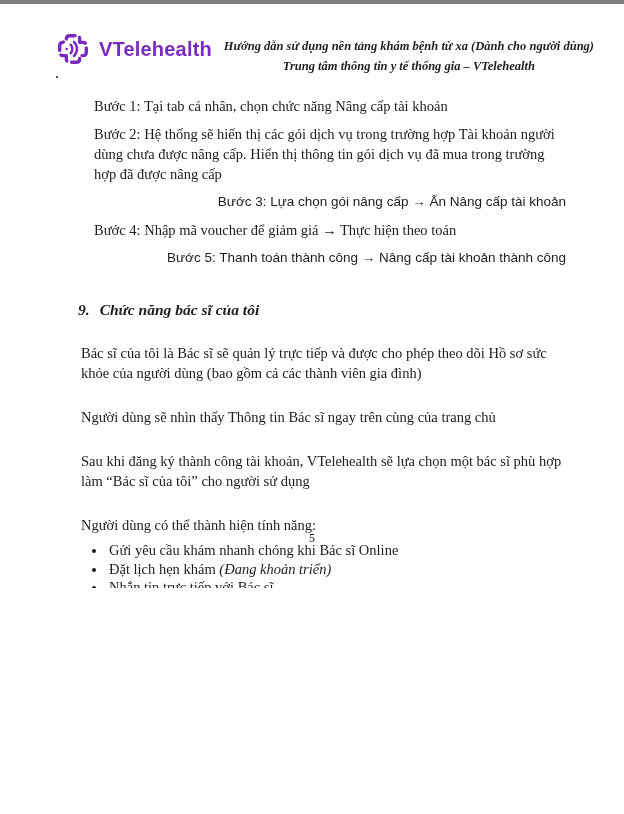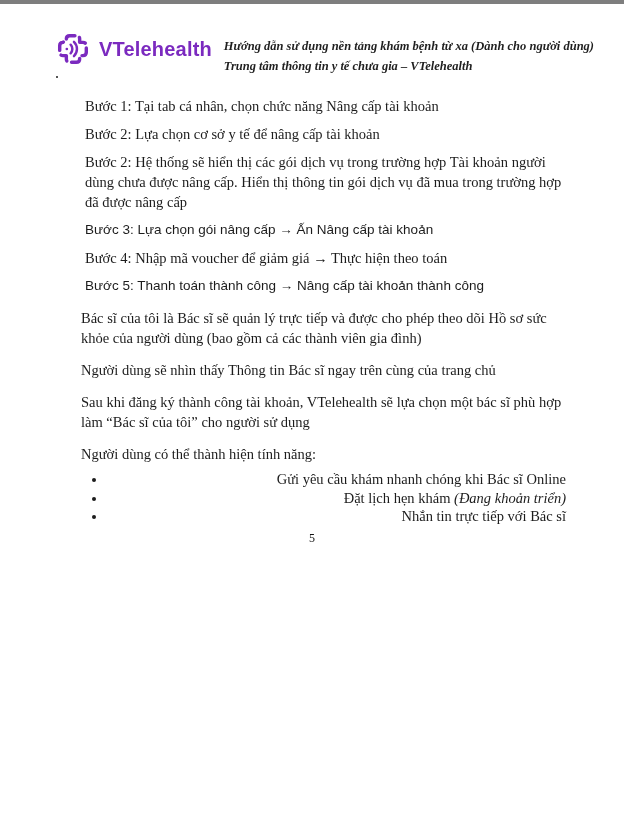--- a/index.html
+++ b/index.html
@@ -33,57 +33,57 @@
     letter-spacing: 0.2px;
     color: #7b2abf;
   }
   .stray-mark {
     position: absolute;
     left: 56px; top: 76px;
     width: 2px; height: 2px;
     background: #555;
   }
   .header-right {
-    text-align: left;
+    text-align: center;
     font-style: italic;
     font-weight: bold;
     font-size: 12.5px;
     line-height: 1.6;
     color: #1f1f1f;
     margin-top: 6px;
   }
   .content { padding: 20px 58px 0 81px; }
   .step {
     font-size: 14.5px;
     line-height: 20px;
-    margin: 0 0 8px 4px;
+    margin: 0 0 8px 13px;
   }
   .sans {
     font-family: "Liberation Sans", sans-serif;
     font-size: 13.5px;
+    text-align: right;
   }
   .section-heading {
     margin: 33px 0 0 -3px;
     font-size: 15.5px;
     font-weight: bold;
     font-style: italic;
   }
   .section-heading .sec-num { margin-right: 10px; }
   .para {
     font-size: 14.5px;
     line-height: 20px;
-    margin: 12px 0 10px 0;
+    margin: 24px 0 10px 0;
   }
   .para.tight { margin-bottom: 6px; }
   .bullets {
     margin: 2px 0 0 0;
     padding-left: 26px;
     font-size: 14.5px;
     line-height: 18.5px;
-    text-align: right;
   }
   .bullets li { padding-left: 2px; }
   .italic { font-style: italic; }
   .footer {
     position: absolute;
     left: 0; right: 0;
     bottom: 42px;
     text-align: center;
     font-size: 12px;
     color: #111;
@@ -102,33 +102,35 @@
           <path d="M13 9.5 C13 7 14.5 6 16.5 6 L23.5 6 C25.5 6 27 7 27 9.5 L27 13 L30.5 13 C33 13 34 14.5 34 16.5 L34 23.5 C34 25.5 33 27 30.5 27 L27 27 L27 30.5 C27 33 25.5 34 23.5 34 L16.5 34 C14.5 34 13 33 13 30.5 L13 27 L9.5 27 C7 27 6 25.5 6 23.5 L6 16.5 C6 14.5 7 13 9.5 13 Z" stroke-dasharray="11 5.5" stroke-width="3.6"></path>
           <circle cx="13.5" cy="20" r="1.4" fill="#7b2abf" stroke="none"></circle>
           <path d="M17.5 15.5 A6.5 6.5 0 0 1 17.5 24.5" stroke-width="2.6"></path>
           <path d="M21 12.5 A10.5 10.5 0 0 1 21 27.5" stroke-width="2.6"></path>
         </svg>
       </span>
       <span class="wordmark">VTelehealth</span>
     </div>
     <div class="header-right">
       <div>Hướng dẫn sử dụng nền tảng khám bệnh từ xa (Dành cho người dùng)</div>
-      <div>Trung tâm thông tin y tế chưa gia – VTelehealth</div>
+      <div>Trung tâm thông tin y tế thống gia – VTelehealth</div>
     </div>
   </div>
   <div class="stray-mark"></div>
 
   <div class="content">
     <p class="step">Bước 1: Tại tab cá nhân, chọn chức năng Nâng cấp tài khoản</p>
-    <p class="step">Bước 2: Lựa chọn cơ sở y tế để nâng cấp tài khoản</p>
     <p class="step">Bước 2: Hệ thống sẽ hiển thị các gói dịch vụ trong trường hợp Tài khoản người dùng chưa được nâng cấp. Hiển thị thông tin gói dịch vụ đã mua trong trường hợp đã được nâng cấp</p>
     <p class="step sans">Bước 3: Lựa chọn gói nâng cấp → Ấn Nâng cấp tài khoản</p>
     <p class="step">Bước 4: Nhập mã voucher để giảm giá → Thực hiện theo toán</p>
     <p class="step sans">Bước 5: Thanh toán thành công → Nâng cấp tài khoản thành công</p>
 
+    <h2 class="section-heading">
+      <span class="sec-num">9.</span><span>Chức năng bác sĩ của tôi</span>
+    </h2>
 
     <p class="para">Bác sĩ của tôi là Bác sĩ sẽ quản lý trực tiếp và được cho phép theo dõi Hồ sơ sức khỏe của người dùng (bao gồm cả các thành viên gia đình)</p>
     <p class="para tight">Người dùng sẽ nhìn thấy Thông tin Bác sĩ ngay trên cùng của trang chủ</p>
     <p class="para">Sau khi đăng ký thành công tài khoản, VTelehealth sẽ lựa chọn một bác sĩ phù hợp làm “Bác sĩ của tôi” cho người sử dụng</p>
     <p class="para tight">Người dùng có thể thành hiện tính năng:</p>
 
     <ul class="bullets">
       <li><span>Gửi yêu cầu khám nhanh chóng khi Bác sĩ Online</span><span class="italic"></span></li>
       <li><span>Đặt lịch hẹn khám </span><span class="italic">(Đang khoản triển)</span></li>
       <li><span>Nhắn tin trực tiếp với Bác sĩ</span><span class="italic"></span></li>

